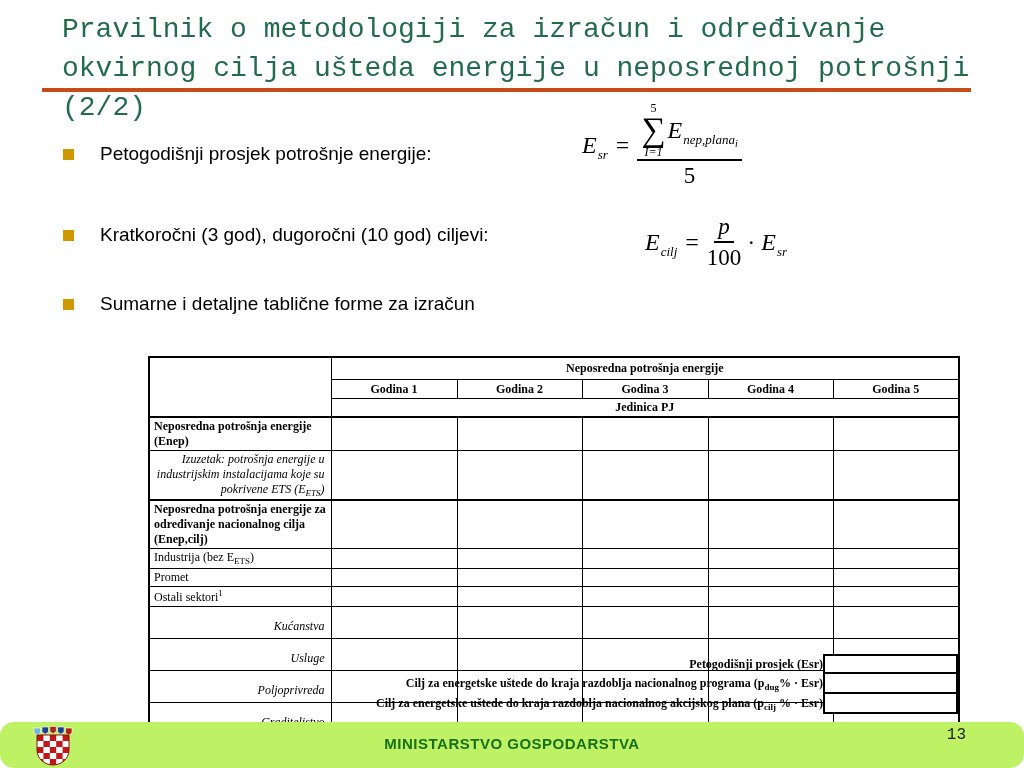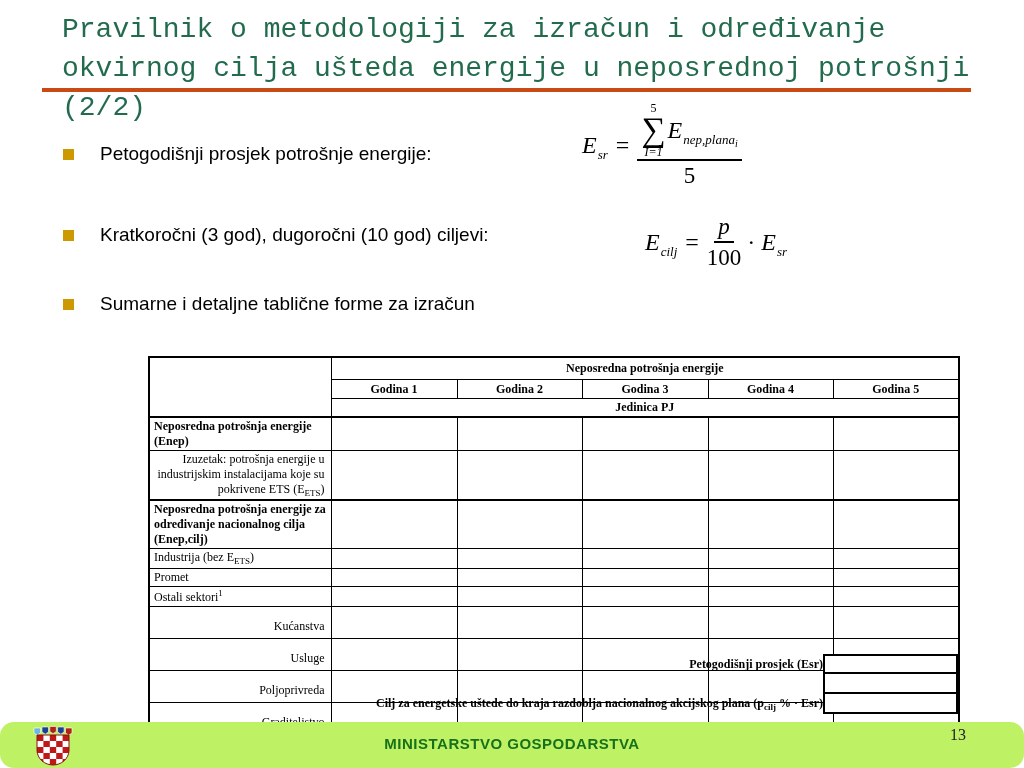--- a/index.html
+++ b/index.html
@@ -57,21 +57,21 @@
     font-family:"Liberation Serif", serif; font-size:12px; color:#000;
     border:2px solid #000;
   }
   table.main td { border:1px solid #000; padding:1px 4px; vertical-align:top; background:#fff; }
   table.main .hdr { font-weight:bold; text-align:center; vertical-align:middle; }
   table.main .hdr-group td { height:19px; }
   table.main .hdr-years td { height:16px; }
   table.main .hdr-unit td { height:15px; border-bottom:2px solid #000; }
   .lbl-bold { font-weight:bold; text-align:left; }
   .lbl-norm { text-align:left; }
-  .lbl-ital { text-align:right; padding-right:6px !important;margin-top:9px; }
+  .lbl-ital { font-style:italic; text-align:right; padding-right:6px !important;margin-top:9px; }
   tr.thick-top td { border-top:2px solid #000; }
   tr.row-short td { height:13px; }
   tr.row-sector td { height:14px; padding-top:12px; padding-bottom:4px; }
   .sb { font-size:9px; vertical-align:sub; }
   .sp { font-size:9px; vertical-align:super; }
 
   
   .summary { position:absolute; left:148px; top:654px; width:810px; }
   .sum-row { display:flex; align-items:center; justify-content:flex-end; height:20px; }
   .sum-label {
@@ -86,21 +86,21 @@
     position:absolute; left:0; bottom:0; width:1024px; height:46px;
     background:#bef264;
     border-radius:14px;
   }
   .footer-text {
     position:absolute; left:0; right:0; top:13px; text-align:center;
     font-size:15px; font-weight:bold; letter-spacing:0.5px; color:#17701c;
   }
   .page-num {
     position:absolute; right:58px; top:4px;
-    font-family:Liberation Serif, serif; font-size:16px; color:#222;
+    font-family:Liberation Mono, monospace; font-size:16px; color:#222;
   }
   .coat { position:absolute; left:30px; top:2px; }
 </style>
 </head>
 <body>
 
 <div class="title">
   <span style="display:block">Pravilnik o metodologiji za izračun i određivanje</span>
   <span style="display:block">okvirnog cilja ušteda energije u neposrednoj potrošnji (2/2)</span>
 </div>
@@ -269,20 +269,21 @@
     </tbody>
   </table>
 </div>
 
 <div class="summary">
   <div class="sum-row">
     <span class="sum-label"><span>Petogodišnji prosjek (Esr)</span></span>
     <span class="sum-box"></span>
   </div>
   <div class="sum-row">
+    <span class="sum-label"><span>Cilj za energetske uštede do kraja razdoblja nacionalnog programa (p</span><span class="sb">dug</span><span>% · Esr)</span></span>
     <span class="sum-box"></span>
   </div>
   <div class="sum-row">
     <span class="sum-label"><span>Cilj za energetske uštede do kraja razdoblja nacionalnog akcijskog plana (p</span><span class="sb">cilj</span><span> % · Esr)</span></span>
     <span class="sum-box"></span>
   </div>
 </div>
 
 <div class="footer">
   <svg class="coat" width="46" height="44" viewBox="0 0 46 44">

